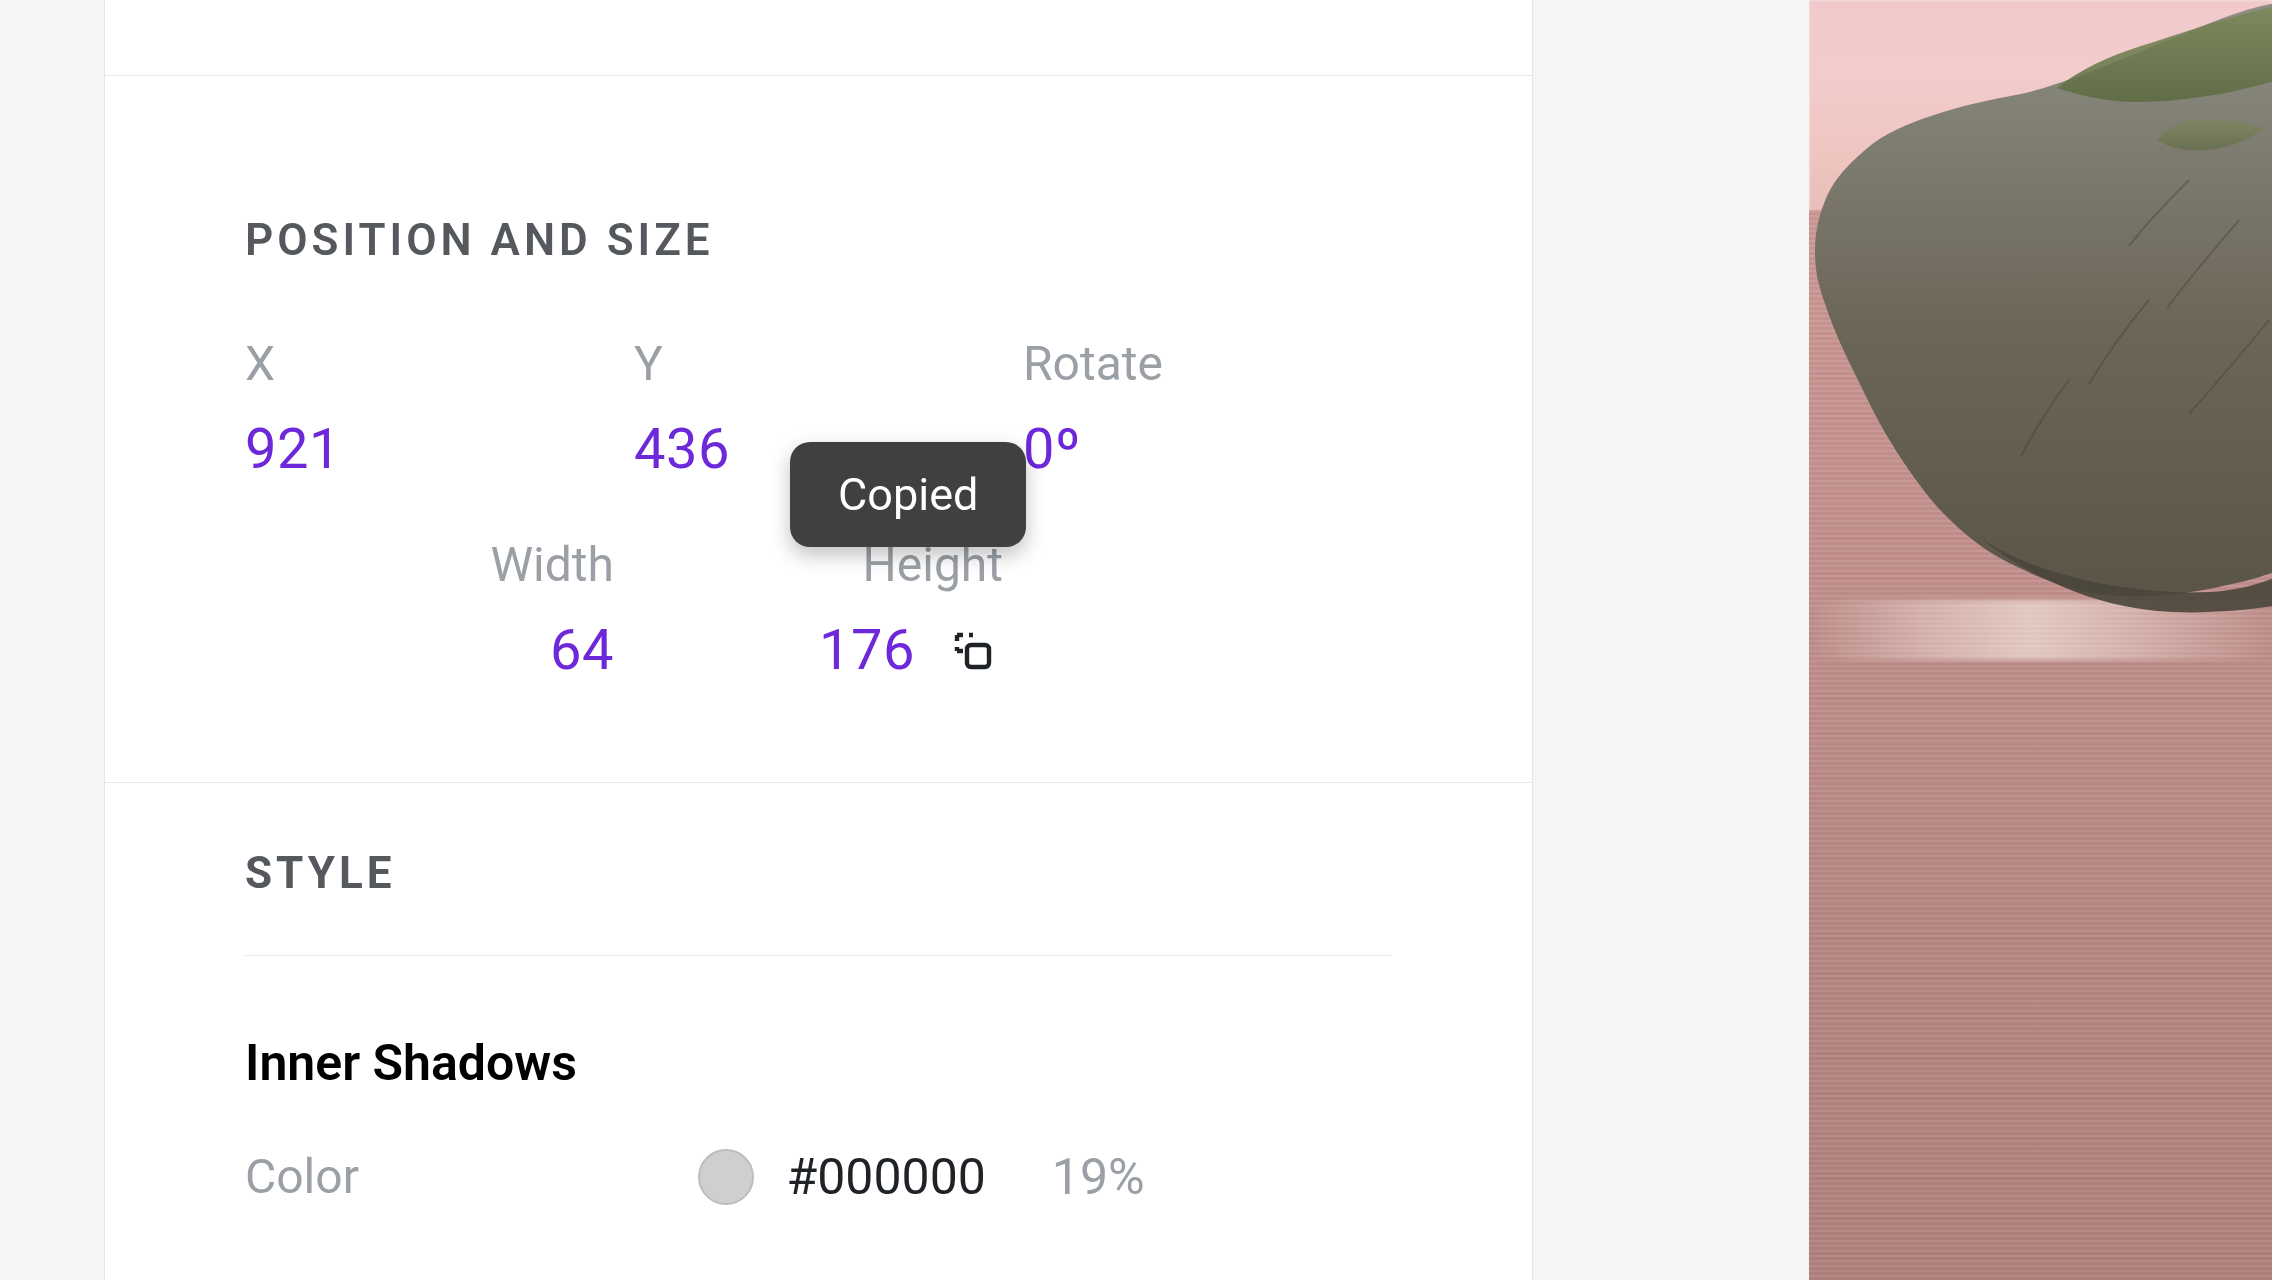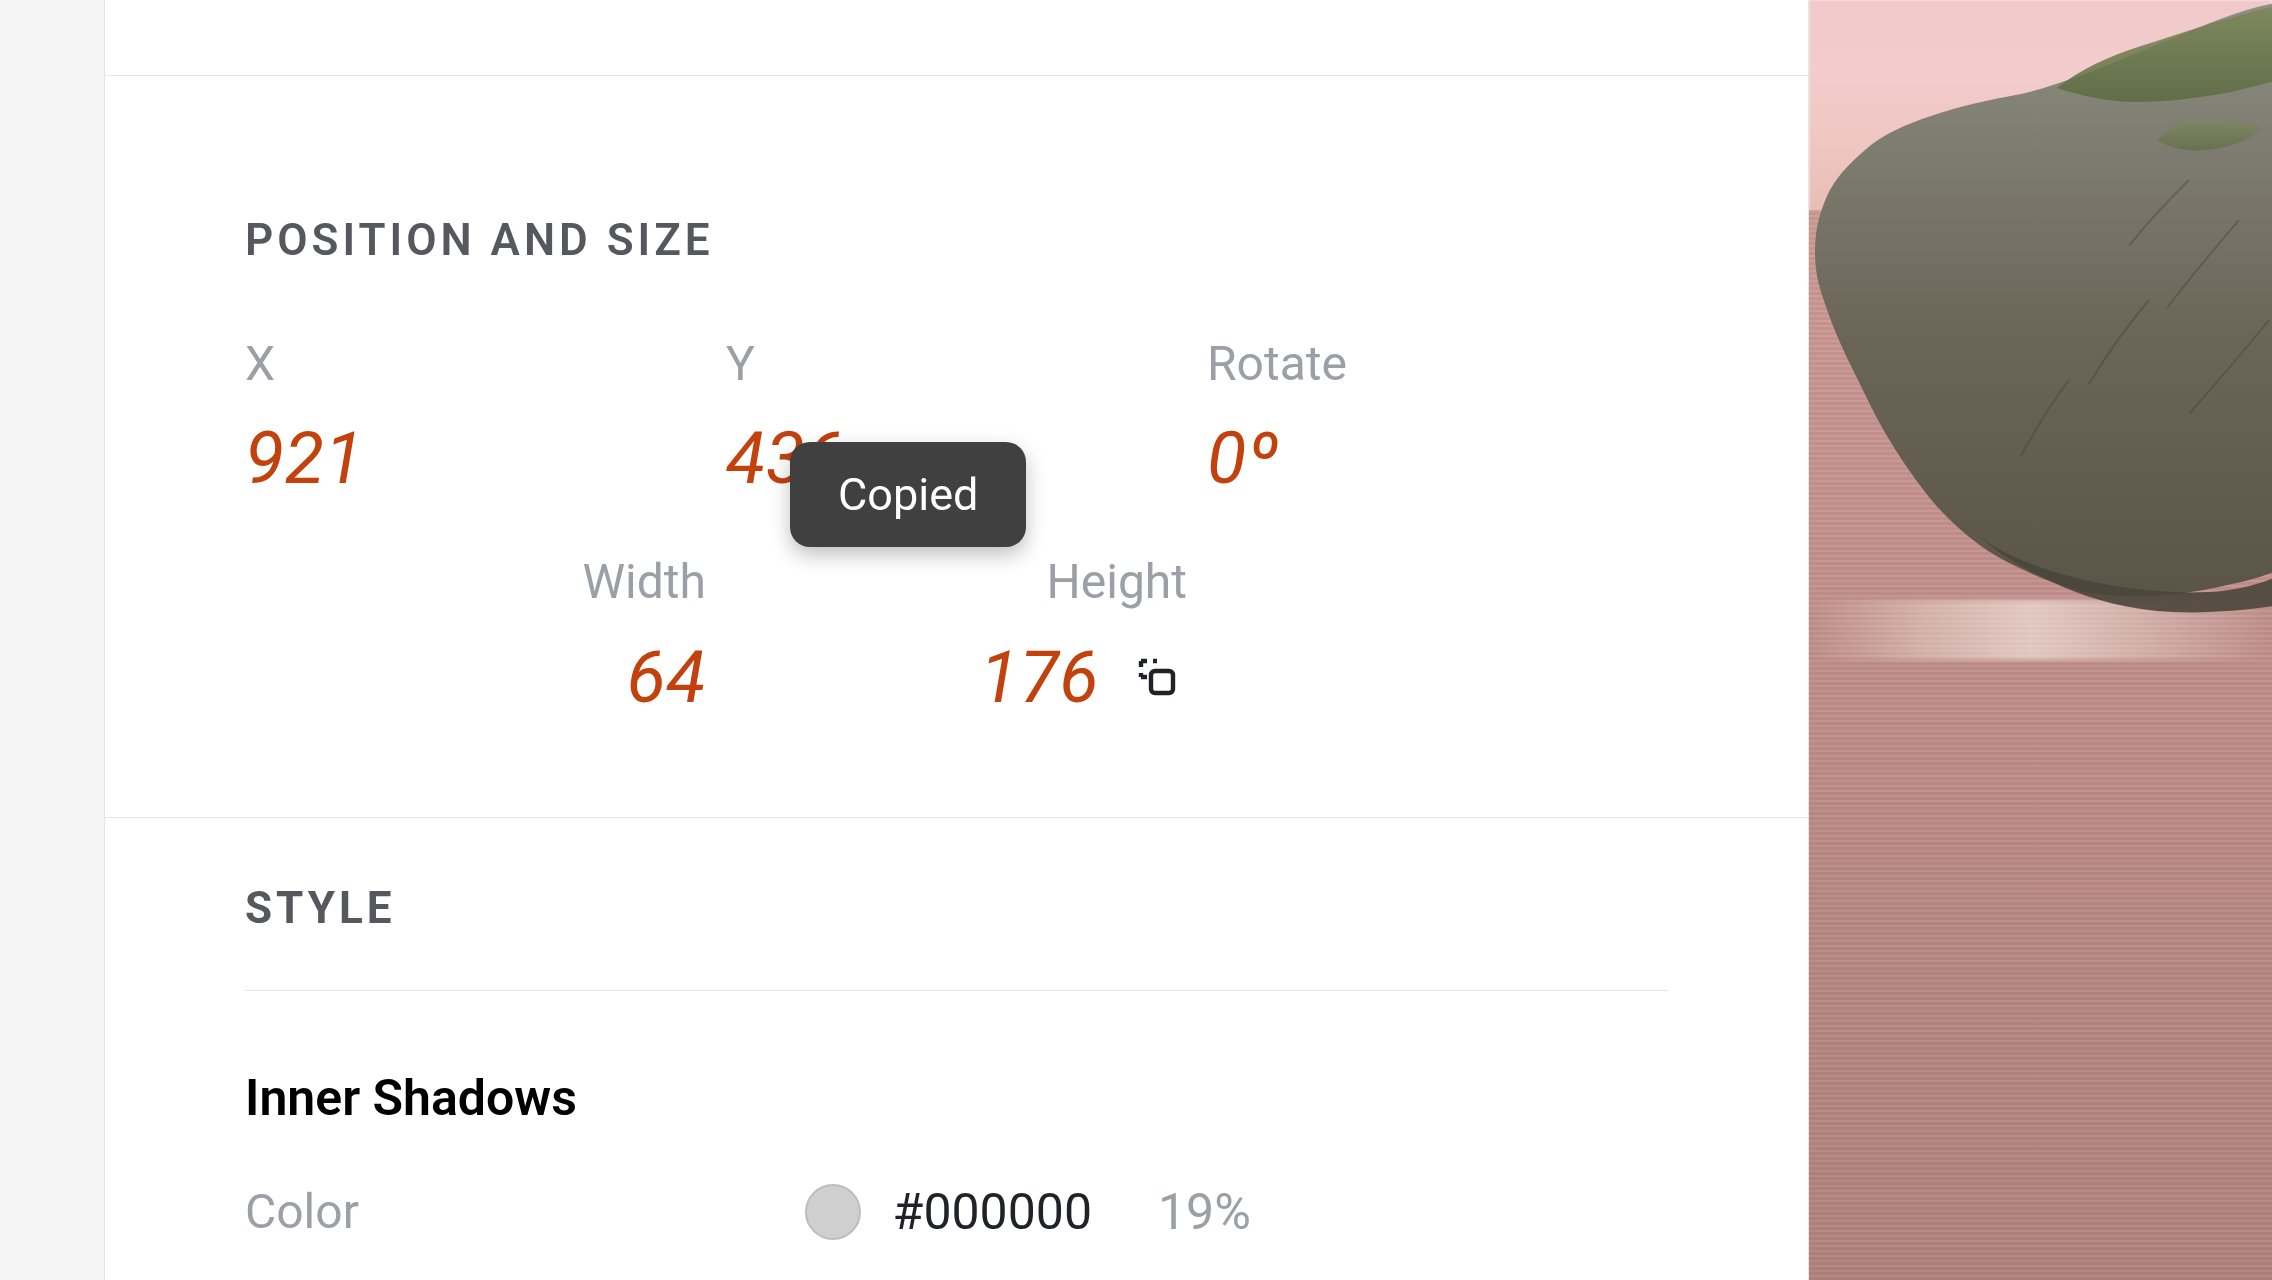--- a/index.html
+++ b/index.html
@@ -67,21 +67,21 @@
     width: 540px;
     height: 640px;
     pointer-events: none;
   }
 
   
   .panel {
     position: absolute;
     left: 104px;
     top: 0;
-    width: 1705px;
+    width: 1429px;
     height: 1280px;
     background: #ffffff;
     border-left: 1px solid #e6e6e6;
     border-right: 1px solid #e6e6e6;
   }
 
   .section {
     border-top: 1px solid #e6e6e6;
   }
   .section:first-child { border-top: none; }
@@ -106,25 +106,24 @@
     column-gap: 20px;
   }
 
   .field-label {
     font-size: 48px;
     color: #9aa0a6;
     line-height: 1.15;
     margin-bottom: 28px;
   }
   .field-value {
-    font-size: 72px;
-    color: #c2410c;
+    font-size: 56px;
+    color: #6d28d9;
     line-height: 1.1;
     letter-spacing: 0.5px;
-    font-style: italic;
   }
 
   .row { }
   .row + .row { margin-top: 56px; text-align: right; }
   .section-top-space { height: 75px; }
 
   .value-with-icon {
     display: inline-flex;
     align-items: center;
     gap: 28px;

